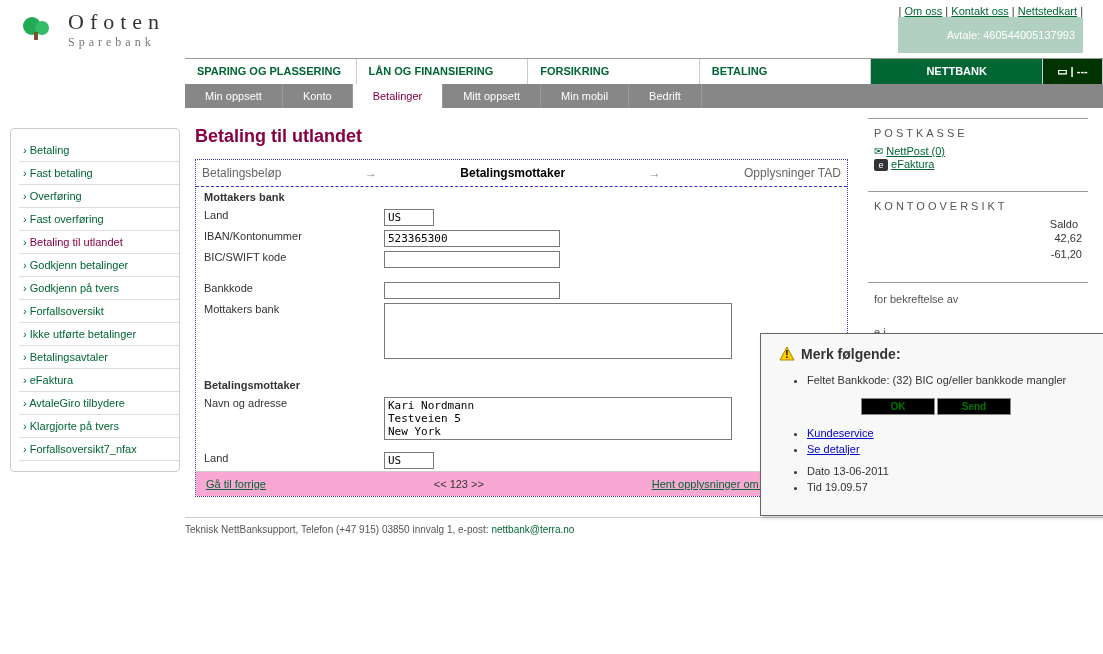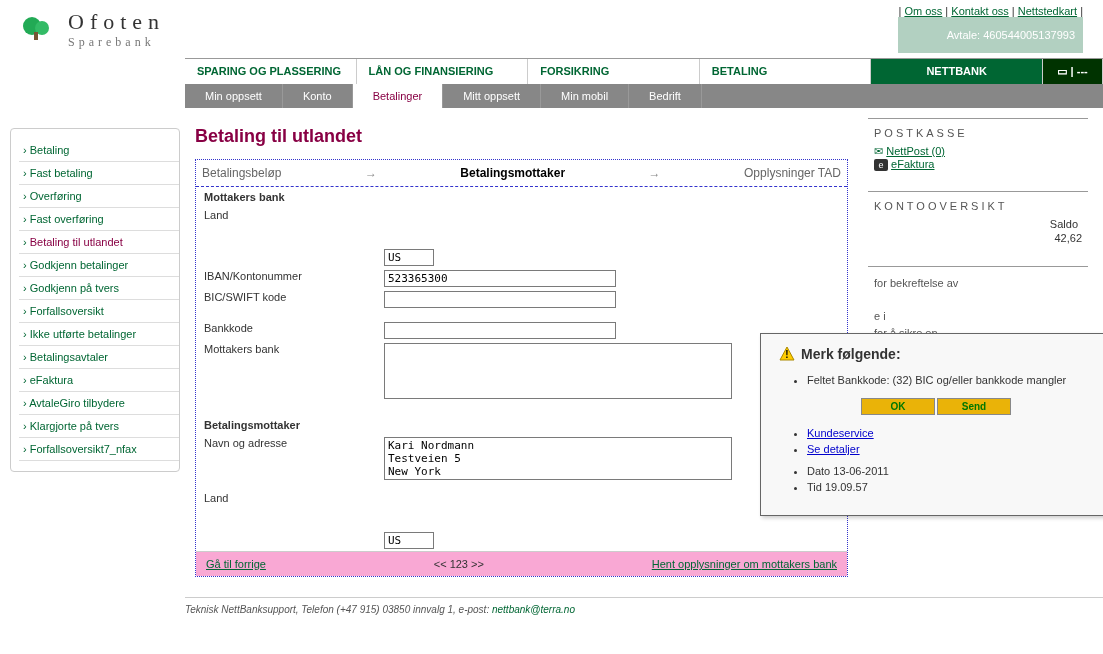--- a/index.html
+++ b/index.html
@@ -33,22 +33,22 @@
 .form-box { border: 1px dotted #3333cc; padding: 0; margin-top: 4px; background: #fff; }
 .steps { display: flex; justify-content: space-between; padding: 6px; font-size: 12px; color: #666; border-bottom: 1px dashed #3333cc; }
 .steps .step { }
 .steps .step.active { font-weight: bold; color: #000; }
 .steps .arrow { color: #888; }
 .section-title { font-weight: bold; padding: 4px 8px; }
 .form-row { display: flex; padding: 2px 8px; align-items: flex-start; }
 .form-row .label { width: 180px; }
 .form-row input[type=text] { border: 1px solid #7a7a7a; padding: 1px 3px; font-size: 11px; font-family: monospace; }
 .form-row textarea { border: 1px solid #7a7a7a; font-size: 11px; font-family: monospace; padding: 1px 3px; resize: none; }
-.short { width: 50px; margin-top: 40px; }
-.med { width: 232px; }
+.short { width: 50px; }
+.med { width: 176px; }
 .long { width: 348px; }
 .sub-label { font-size: 9px; color: #555; }
 .form-footer { display: flex; justify-content: space-between; padding: 6px 10px; background: #f9a8d4; border-top: 1px solid #ccc; }
 .form-footer a { color: #006633; text-decoration: underline; }
 .pager { text-align: center; flex: 1; }
 .right-col { width: 240px; padding: 10px 15px 10px 5px; }
 .panel { border-top: 1px solid #999; padding: 8px 6px; margin-bottom: 12px; }
 .panel-title { letter-spacing: 3px; color: #555; font-size: 11px; margin-bottom: 6px; }
 .panel a { color: #006633; text-decoration: underline; }
 .icon-e { display: inline-block; background: #333; color: #fff; width: 14px; height: 12px; text-align: center; font-size: 9px; border-radius: 2px; line-height: 12px; }
@@ -56,22 +56,22 @@
 .konto-row { display: flex; justify-content: space-between; padding: 2px 0; }
 .konto-head { text-align: right; padding-right: 4px; }
 .info-text { color: #555; line-height: 1.5; }
 .modal { position: absolute; left: 580px; top: 225px; width: 352px; border: 1px solid #666; background: #f8f8f8; padding: 12px 18px 14px; box-shadow: 2px 2px 4px rgba(0,0,0,0.2); z-index: 100; }
 .modal-title { font-weight: bold; font-size: 14px; margin-bottom: 10px; display: flex; align-items: center; gap: 6px; }
 .warn-icon { width: 16px; height: 16px; }
 .modal ul { list-style: disc; padding-left: 28px; margin: 6px 0; }
 .modal li { padding: 2px 0; }
 .modal li a { color: #0000cc; text-decoration: underline; }
 .modal-btns { text-align: center; margin: 10px 0; }
-.modal-btns button { width: 74px; padding: 2px; margin: 0 1px; border: 1px solid #888; background: #eab308; font-size: 10px; font-weight: bold; color: #007700; cursor: pointer; }
-.footer { margin: 10px 0 13px 185px; padding: 6px 0; border-top: 1px solid #ccc; font-size: 10px; color: #555; font-style: italic; }
+.modal-btns button { width: 74px; padding: 2px; margin: 0 1px; border: 1px solid #888; background: #000000; font-size: 10px; font-weight: bold; color: #007700; cursor: pointer; }
+.footer { margin: 10px 0 13px 185px; padding: 6px 0; border-top: 1px solid #ccc; font-size: 10px; color: #555; }
 .footer a { color: #006633; }
 </style>
 </head>
 <body>
 
 <div class="header-top">
   <div class="logo-area">
     <svg class="tree-icon" viewBox="0 0 40 30">
         <circle cx="12" cy="12" r="9" fill="#2a5"></circle>
         <circle cx="22" cy="14" r="7" fill="#3b6"></circle>
@@ -219,20 +219,24 @@
       <div><span class="icon-mail">✉</span> <a>NettPost (0)</a></div>
       <div><span class="icon-e">e</span> <a>eFaktura</a></div>
     </div>
     <div class="panel">
       <div class="panel-title">KONTOOVERSIKT</div>
       <div class="konto-head">Saldo</div>
       <div class="konto-row">
           <span></span>
           <span>42,62</span>
         </div>
+      <div class="konto-row">
+          <span></span>
+          <span>-61,20</span>
+        </div>
     </div>
     <div class="panel info-text" style="white-space:pre-line">for bekreftelse av
 
 e i
 for å sikre en
 føring. Alternativt kan det overføres EUR til land i Europa og USD til resten av verden.</div>
   </div>
 </div>
 
 <div class="footer">

